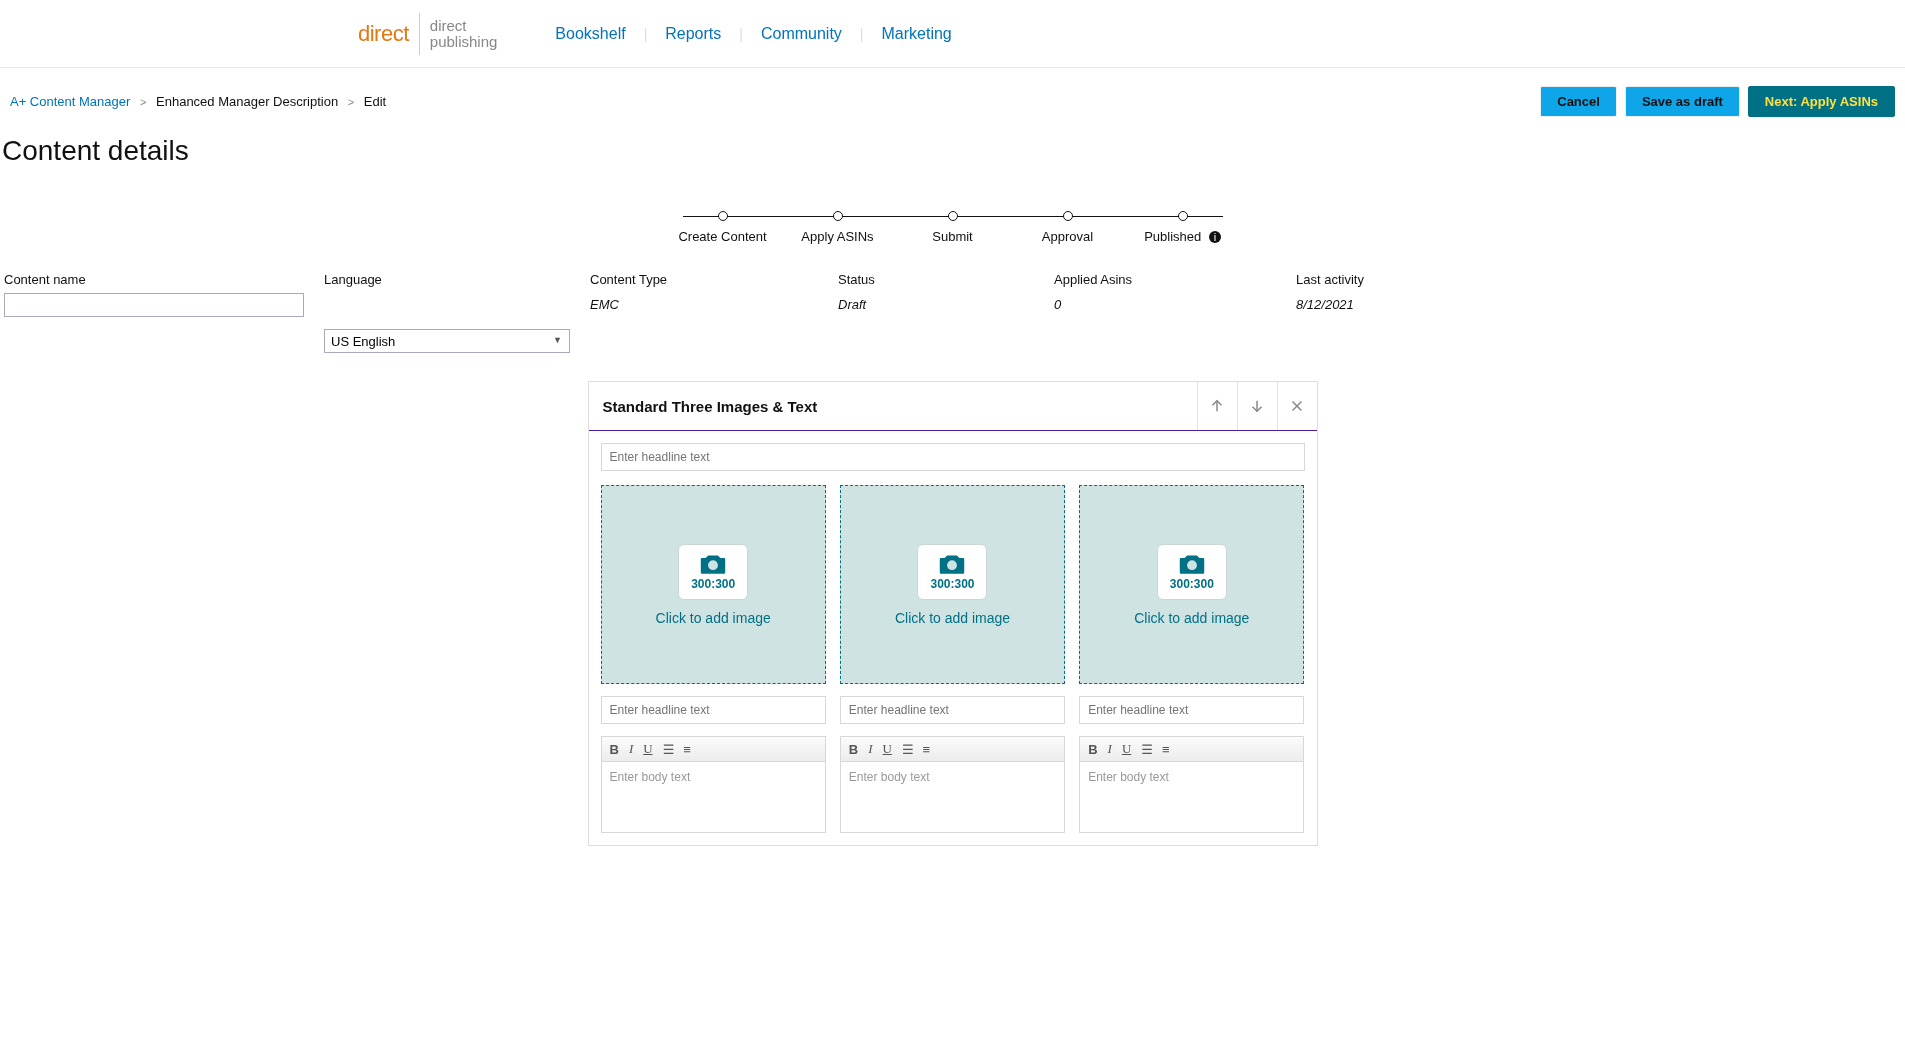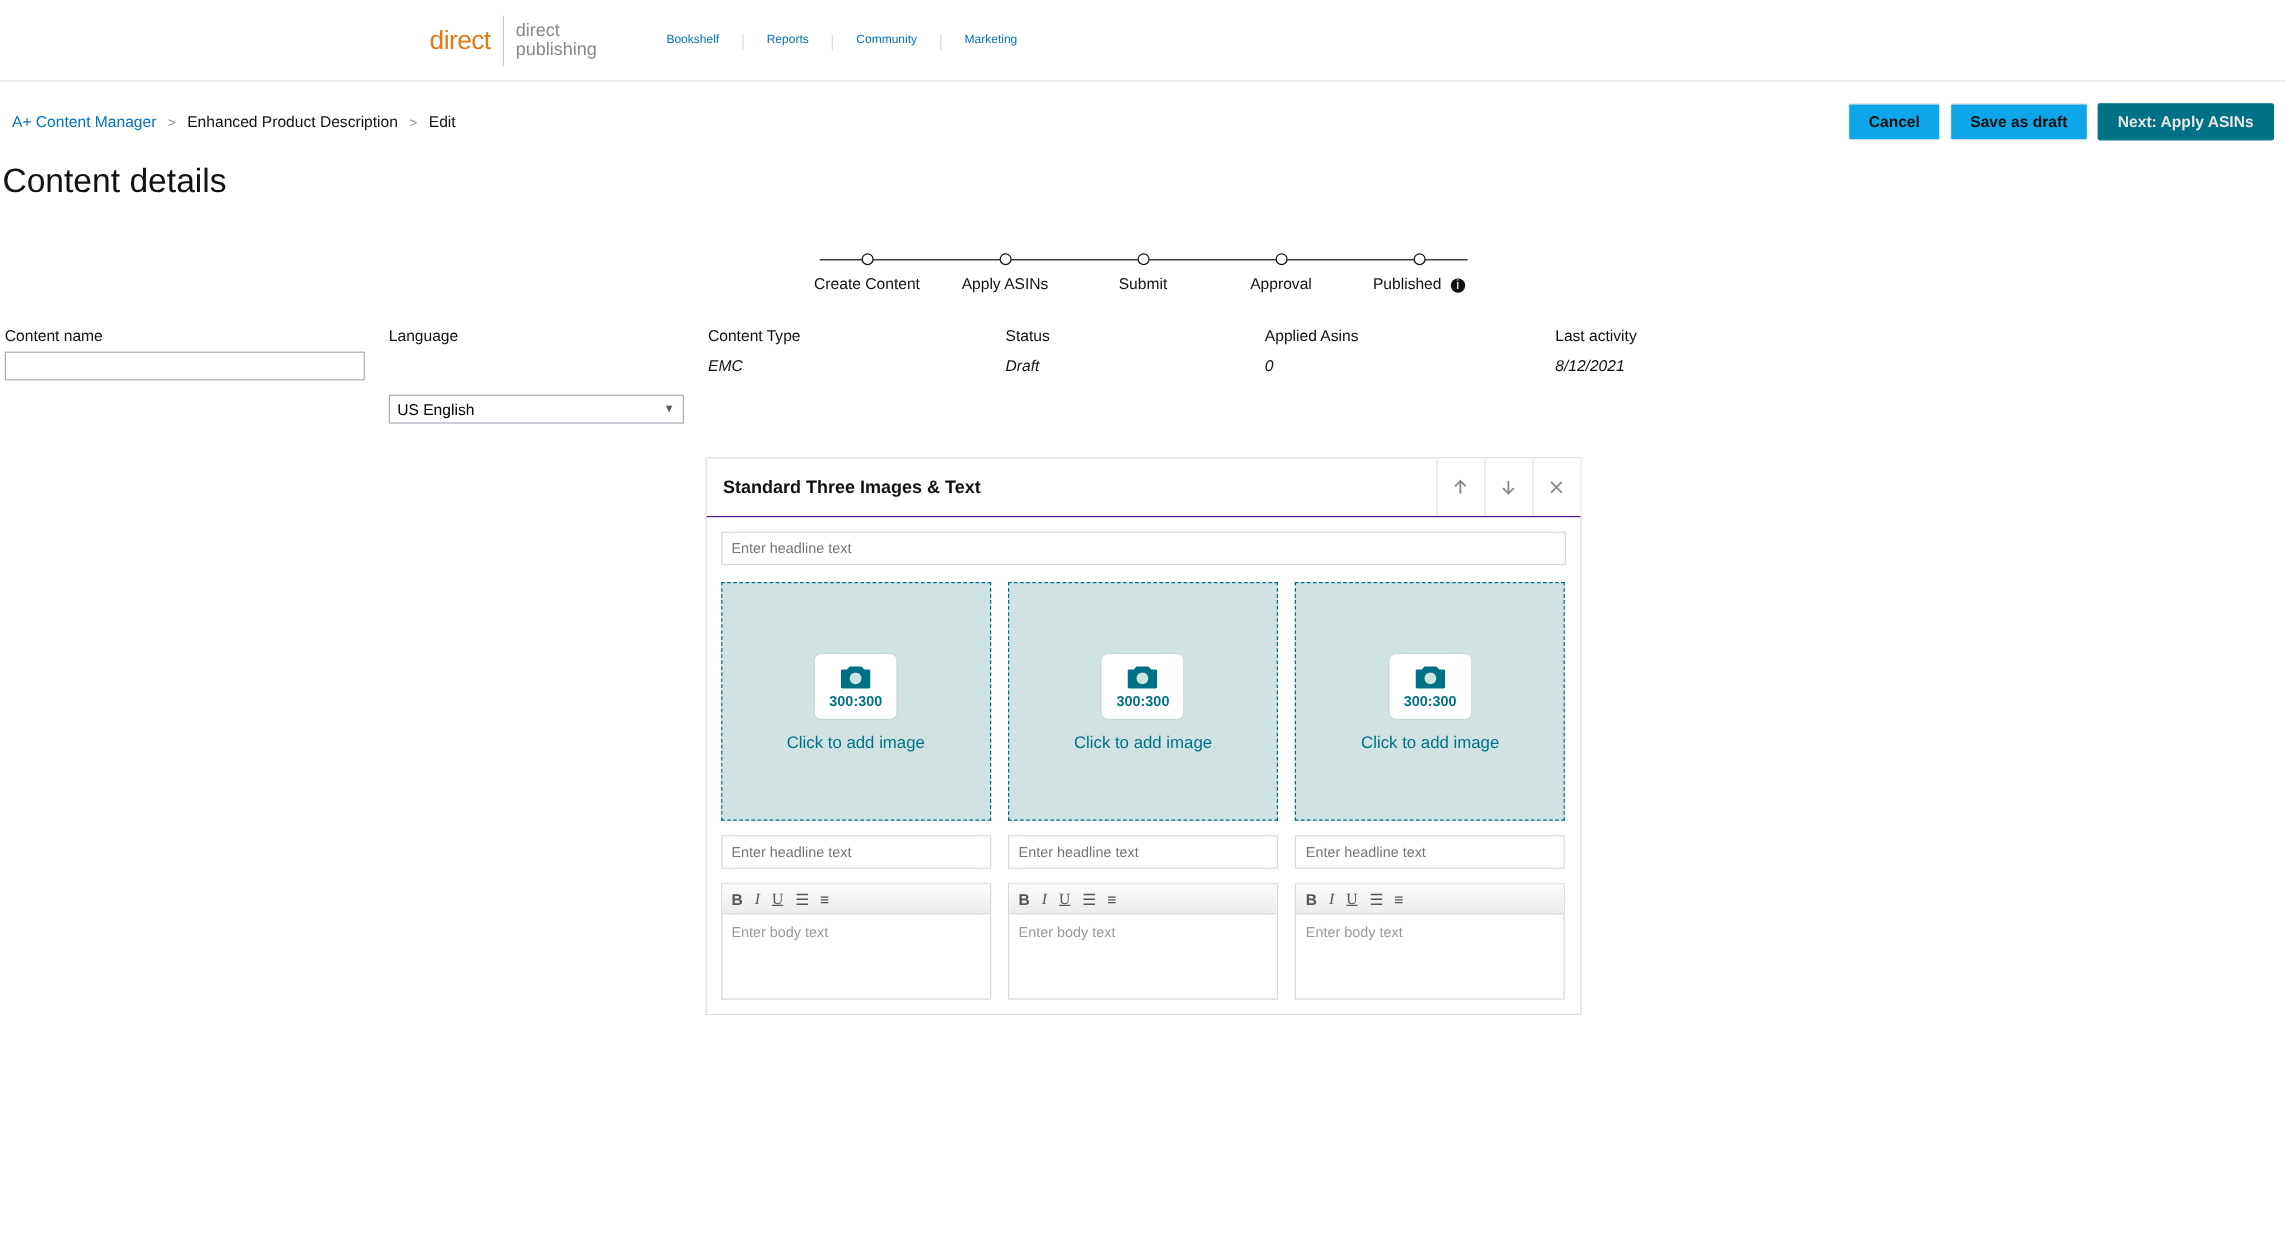--- a/index.html
+++ b/index.html
@@ -11,21 +11,21 @@
     align-items: center;
     height: 68px;
     padding-left: 358px;
     border-bottom: 1px solid #e7e7e7;
   }
   .logo-wrap { display: flex; align-items: center; gap: 10px; margin-right: 40px; }
   .logo-kindle { color: #e47911; font-size: 22px; font-weight: 400; letter-spacing: -0.5px; }
   .logo-divider { width: 1px; height: 42px; background: #ccc; }
   .logo-dp { color: #888; font-size: 15px; line-height: 1.05; font-weight: 300; }
   .top-nav { display: flex; align-items: center; gap: 0; }
-  .top-nav a { color: #0073bb; text-decoration: none; font-size: 10px; padding: 0 18px; }
+  .top-nav a { color: #0073bb; text-decoration: none; font-size: 16px; padding: 0 18px; }
   .top-nav .sep { color: #ddd; font-size: 14px; }
 
   
   .action-row {
     display: flex;
     justify-content: space-between;
     align-items: center;
     padding: 18px 10px 0 10px;
   }
   .breadcrumb { font-size: 13px; color: #111; }
@@ -34,21 +34,21 @@
   .action-buttons { display: flex; gap: 8px; }
   .btn {
     font-size: 13px;
     font-weight: 700;
     padding: 7px 16px;
     border-radius: 2px;
     border: 1px solid transparent;
     cursor: pointer;
   }
   .btn-secondary { background: #0ea5e9; color: #111; border-color: #eaeded; text-align: right; }
-  .btn-primary { background: #007185; color: #e5e5e5; border-color: #007185; }
+  .btn-primary { background: #007185; color: #fde047; border-color: #007185; }
 
   
   .page-title { font-size: 28px; font-weight: 400; padding: 18px 10px 8px 2px; }
 
   
   .stepper-wrap { display: flex; justify-content: center; padding: 36px 0 18px 0; }
   .stepper { position: relative; width: 540px; }
   .stepper-line { position: absolute; top: 5px; left: 0; right: 0; height: 1px; background: #111; }
   .stepper-nodes { display: flex; justify-content: space-between; position: relative; }
   .step { display: flex; flex-direction: column; align-items: center; position: relative; background: transparent; width: 80px; }
@@ -182,21 +182,21 @@
     <a href="#">Community</a>
     <span class="sep">|</span>
     <a href="#">Marketing</a>
   </nav>
 </div>
 
 <div class="action-row">
   <div class="breadcrumb">
     <a href="#">A+ Content Manager</a>
     <span class="chev">&gt;</span>
-    <span>Enhanced Product Description</span>
+    <span>Enhanced Manager Description</span>
     <span class="chev">&gt;</span>
     <span>Edit</span>
   </div>
   <div class="action-buttons">
     <button class="btn btn-secondary">Cancel</button>
     <button class="btn btn-secondary">Save as draft</button>
     <button class="btn btn-primary">Next: Apply ASINs</button>
   </div>
 </div>
 

